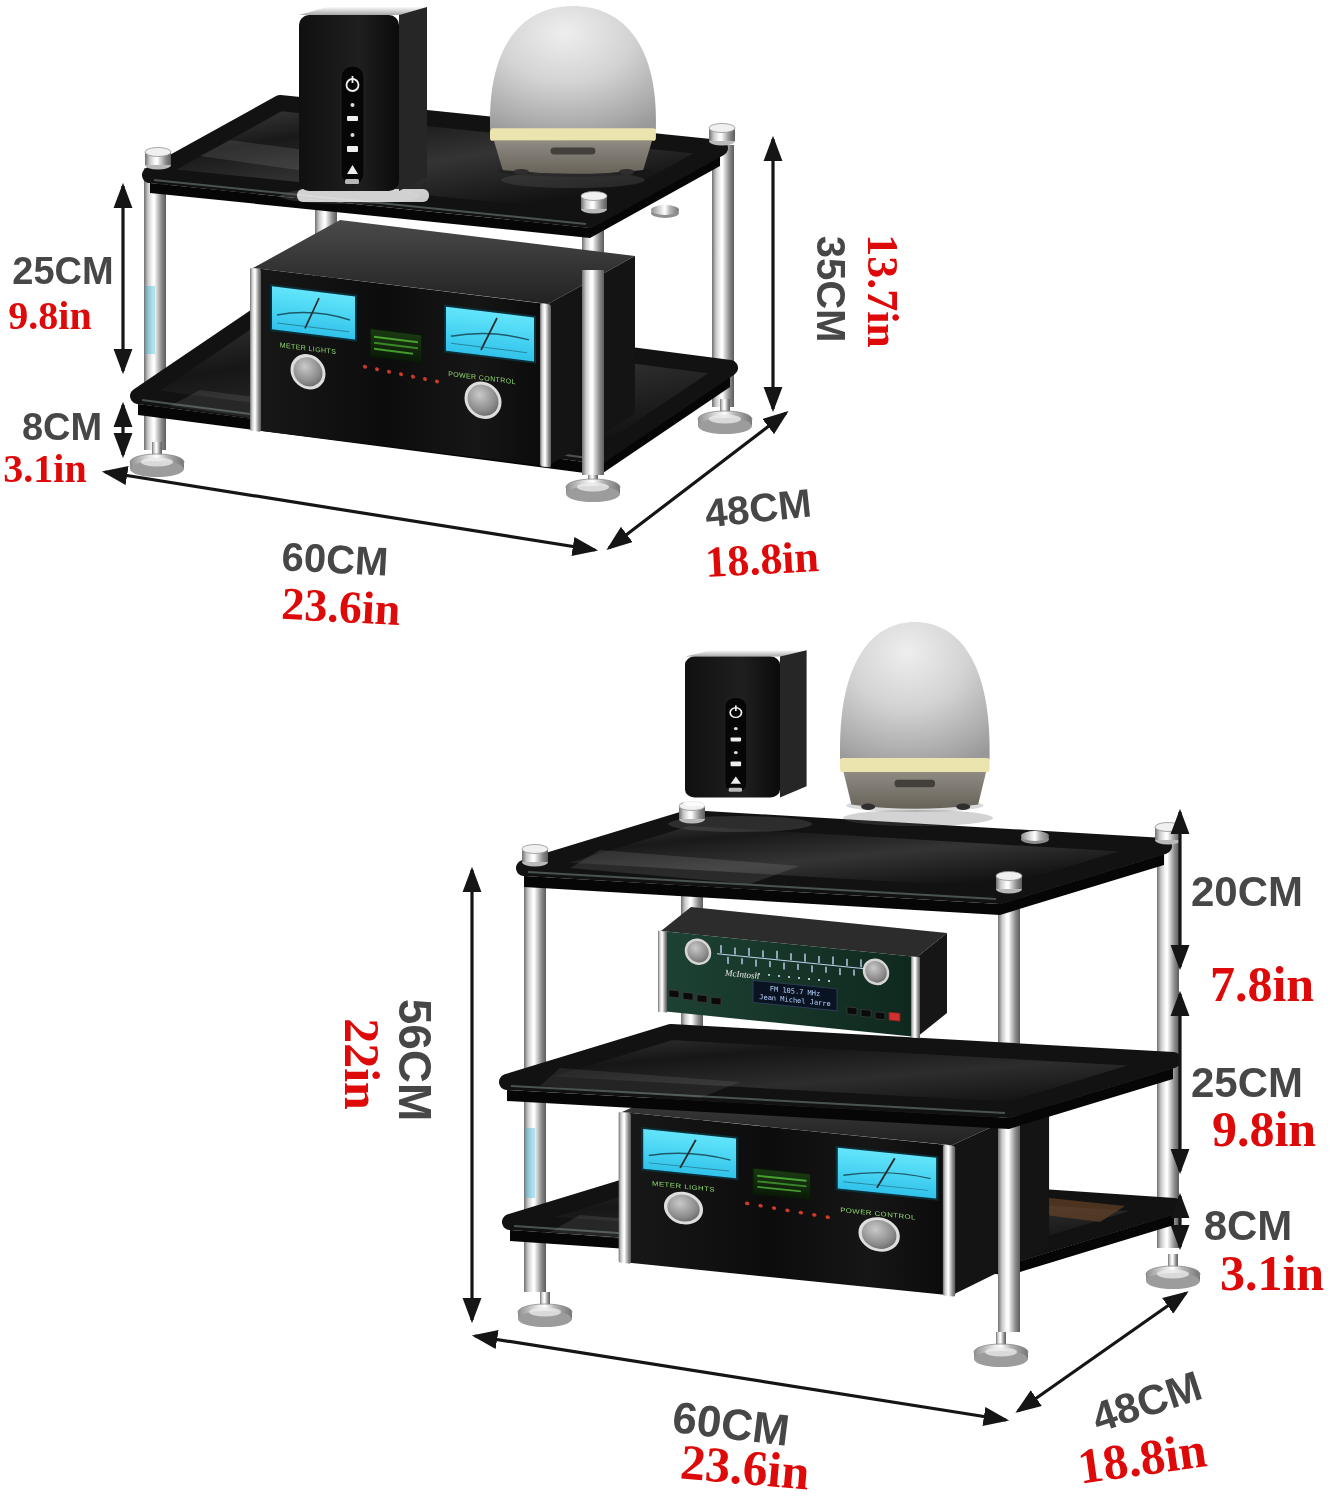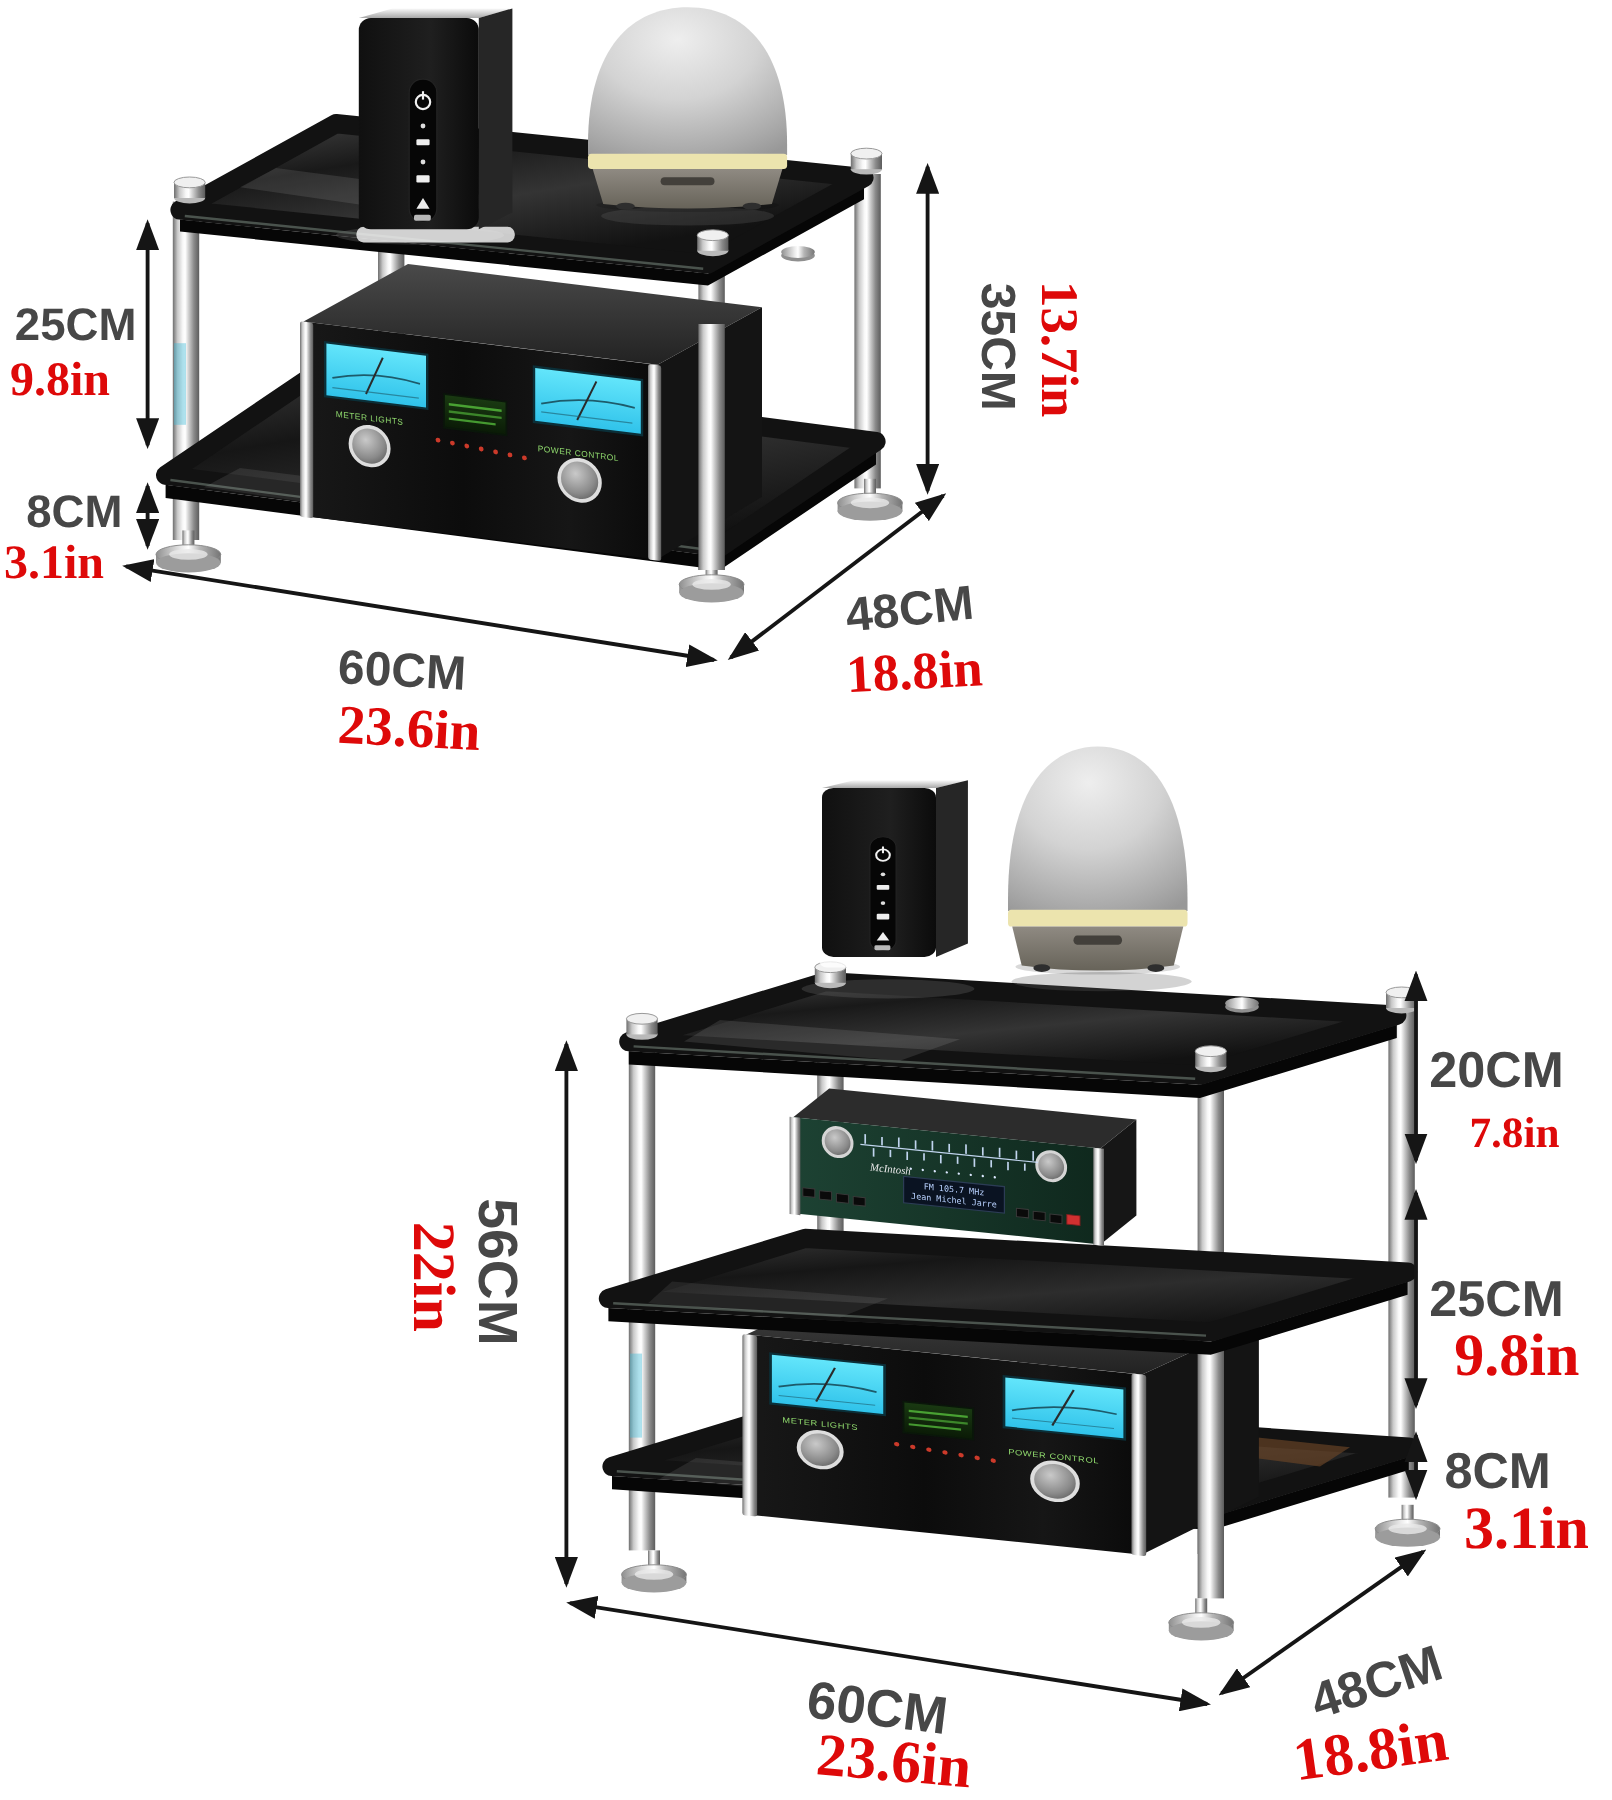--- a/index.html
+++ b/index.html
@@ -377,21 +377,21 @@
 <div class="dim cm" style="left:831px;top:289px;font-size:40px;transform:translate(-50%,-50%) rotate(90deg);">35CM</div>
 <div class="dim in" style="left:882px;top:291px;font-size:44px;transform:translate(-50%,-50%) rotate(90deg);">13.7in</div>
 <div class="dim cm" style="left:335px;top:559px;font-size:40px;transform:translate(-50%,-50%) rotate(3deg);">60CM</div>
 <div class="dim in" style="left:341px;top:607px;font-size:46px;transform:translate(-50%,-50%) rotate(3deg);">23.6in</div>
 <div class="dim cm" style="left:758px;top:508px;font-size:40px;transform:translate(-50%,-50%) rotate(-6deg);">48CM</div>
 <div class="dim in" style="left:762px;top:560px;font-size:44px;transform:translate(-50%,-50%) rotate(-3deg);">18.8in</div>
 
 <div class="dim in" style="left:362px;top:1064px;font-size:50px;transform:translate(-50%,-50%) rotate(90deg);">22in</div>
 <div class="dim cm" style="left:415px;top:1060px;font-size:46px;transform:translate(-50%,-50%) rotate(90deg);">56CM</div>
 <div class="dim cm" style="left:1247px;top:892px;font-size:42px;">20CM</div>
-<div class="dim in" style="left:1262px;top:944px;font-size:36px;">7.8in</div>
+<div class="dim in" style="left:1262px;top:984px;font-size:50px;">7.8in</div>
 <div class="dim cm" style="left:1247px;top:1083px;font-size:42px;">25CM</div>
 <div class="dim in" style="left:1264px;top:1129px;font-size:50px;">9.8in</div>
 <div class="dim cm" style="left:1248px;top:1226px;font-size:42px;">8CM</div>
 <div class="dim in" style="left:1272px;top:1273px;font-size:50px;">3.1in</div>
 <div class="dim cm" style="left:731px;top:1424px;font-size:44px;transform:translate(-50%,-50%) rotate(7deg);">60CM</div>
 <div class="dim in" style="left:745px;top:1467px;font-size:50px;transform:translate(-50%,-50%) rotate(5deg);">23.6in</div>
 <div class="dim cm" style="left:1147px;top:1402px;font-size:42px;transform:translate(-50%,-50%) rotate(-18deg);">48CM</div>
 <div class="dim in" style="left:1142px;top:1458px;font-size:50px;transform:translate(-50%,-50%) rotate(-8deg);">18.8in</div>
 
 </div>

